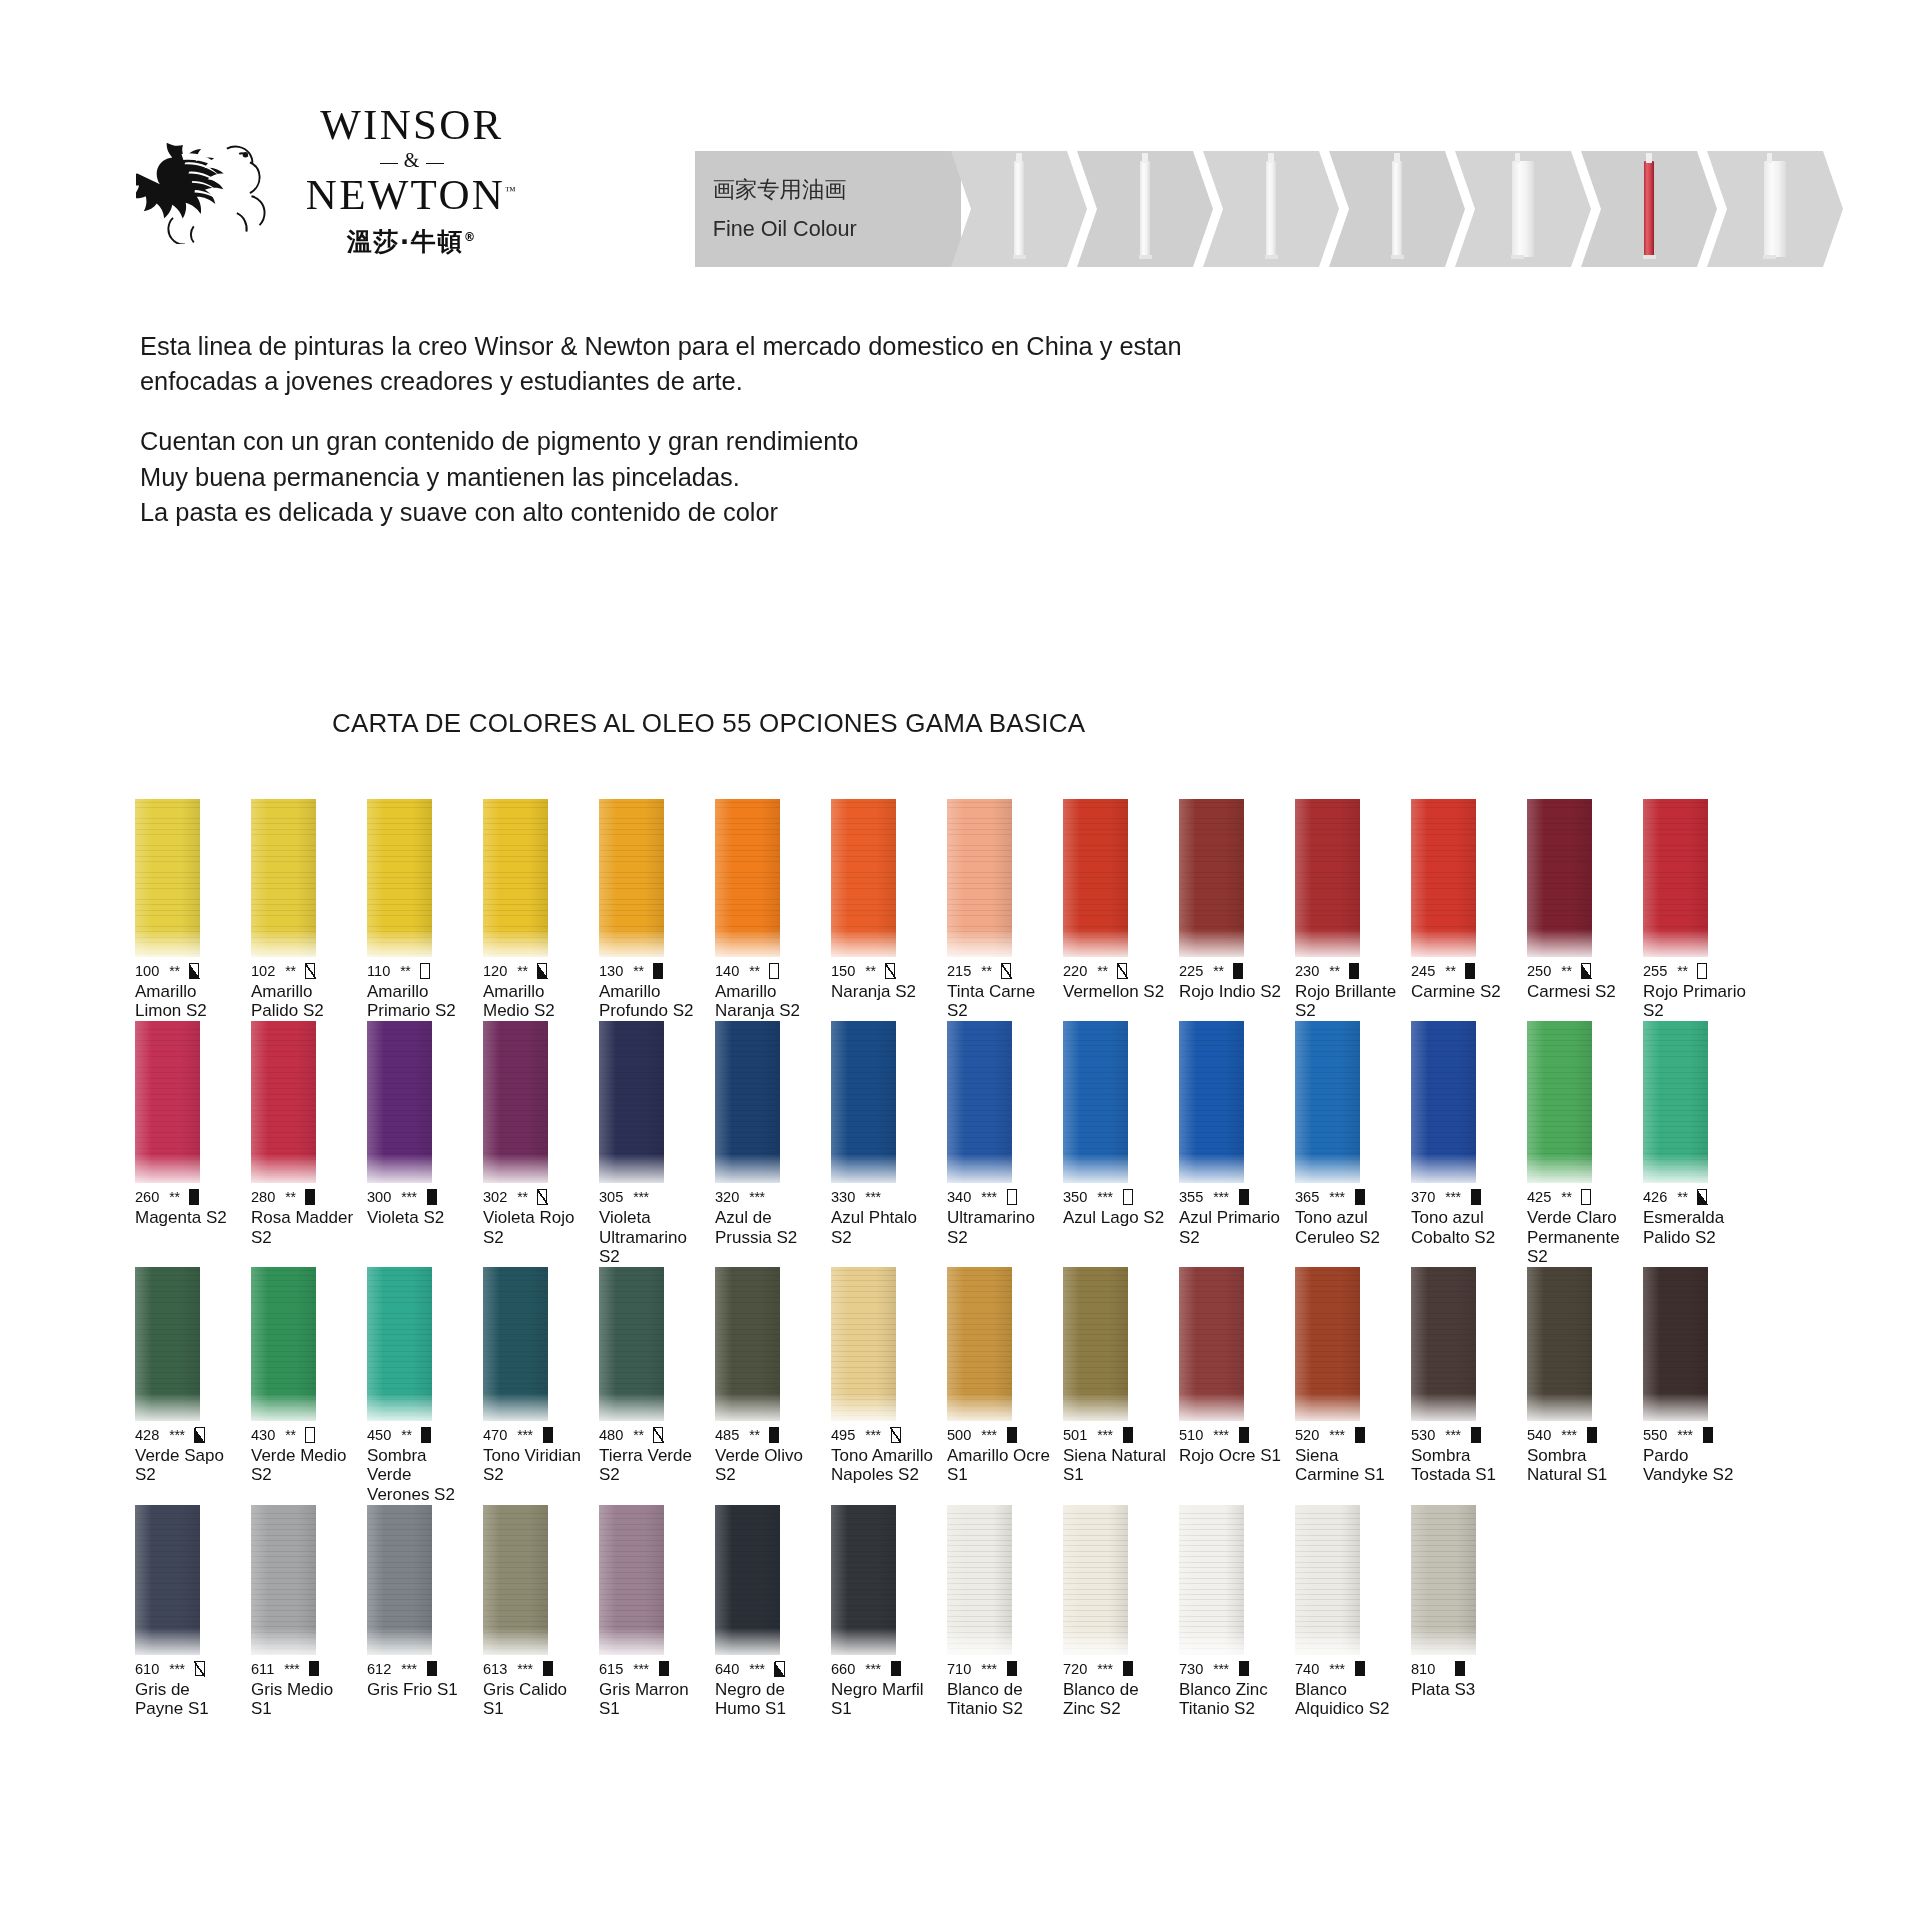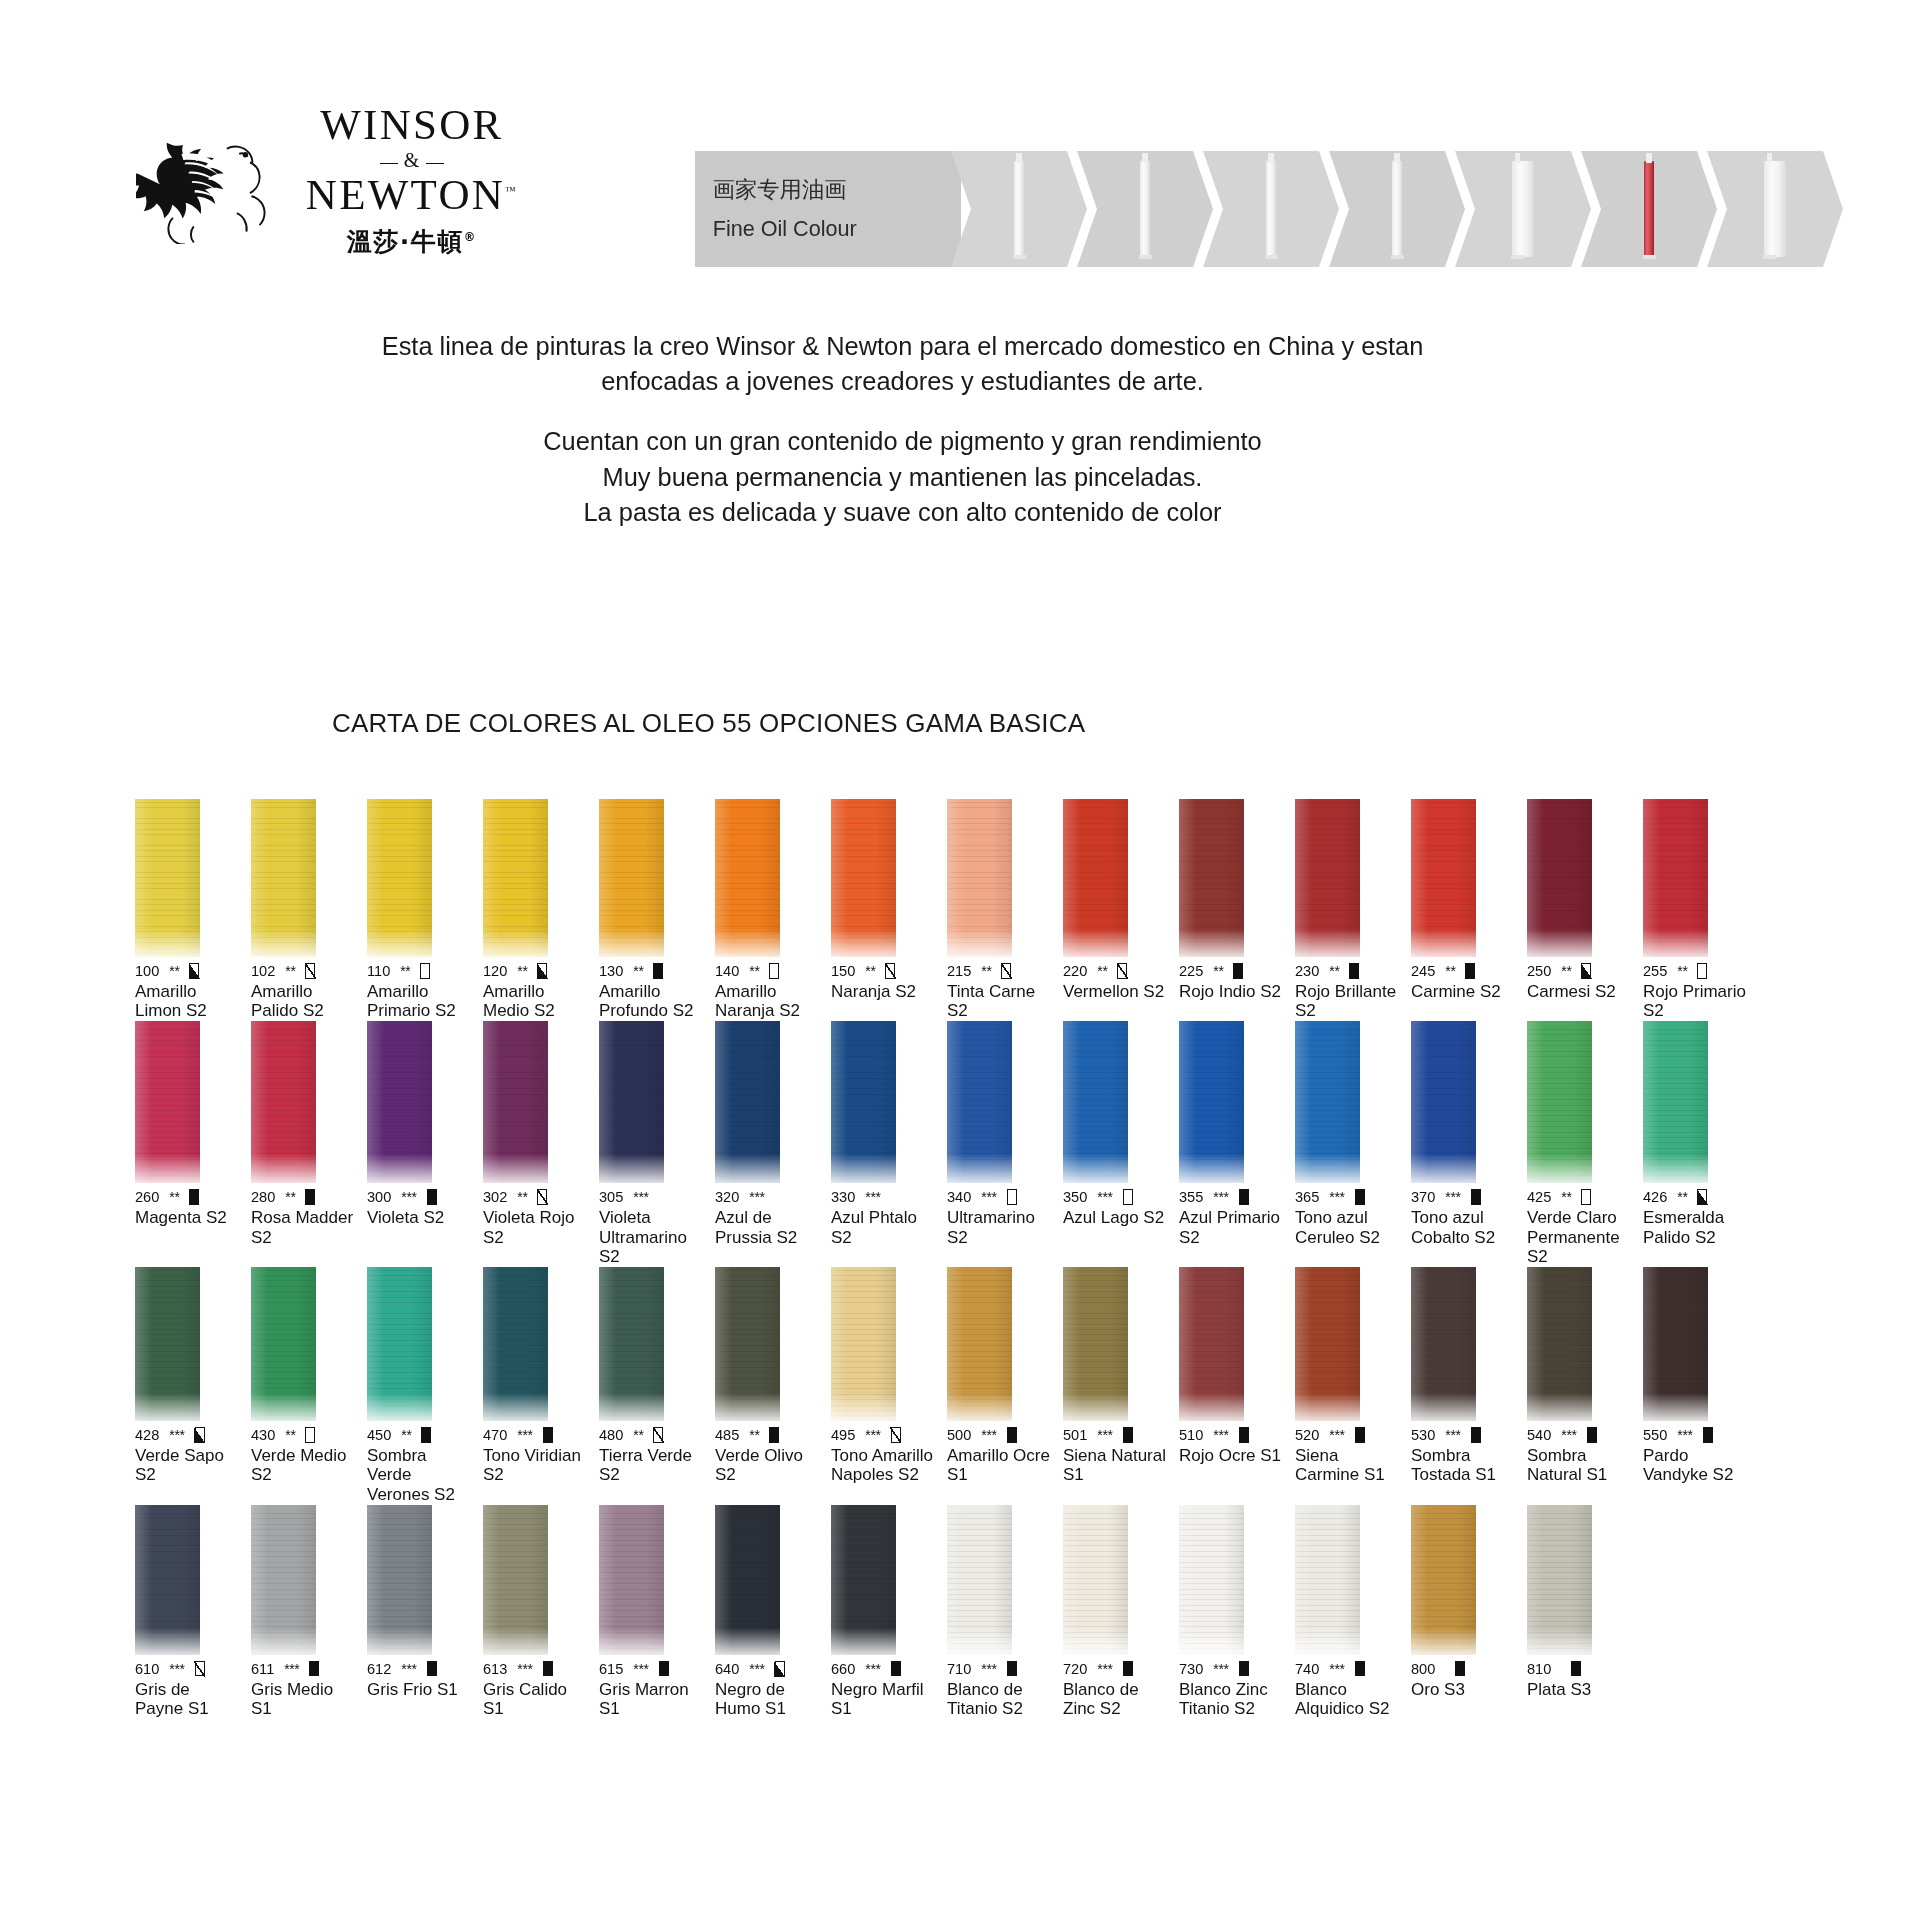--- a/index.html
+++ b/index.html
@@ -84,21 +84,21 @@
     content:""; position:absolute; left:2.3px; top:-8.5px;
     width:5.4px; height:10px; border-radius:0.8px; background:#efefef;
   }
   .tube::after {
     content:""; position:absolute; left:-1.5px; bottom:-2.3px;
     width:13px; height:4.6px; background:#e4e4e4;
   }
   .tube.wide { width:21.6px; }
 
   
-  .intro { position:absolute; left:132px; top:329px; width:1541px;text-align:center; }
+  .intro { position:absolute; left:140px; top:329px; width:1541px; }
   .intro p { margin:0; font-size:25.4px; line-height:1.38; color:#1a1a1a; }
   .intro .gap { height:25.4px; }
 
   
   .chart-title {
     position:absolute; left:332px; top:708px;
     font-size:26px; color:#1a1a1a; letter-spacing:0.2px;
   }
 
   
@@ -981,34 +981,20 @@
         </div>
         <div class="meta">
           <span class="code">740</span>
           <span class="stars">***</span>
           <span class="tbox opaco"></span>
         </div>
         <div class="cname">Blanco Alquidico S2</div>
       </div>
       <div class="cell">
         <div class="swatch" style="height: 150px;">
-          <div class="body" style="background: rgb(193, 145, 63);"></div>
-          <div class="strokes"></div>
-          <div class="sheen"></div>
-          <div class="fade"></div>
-        </div>
-        <div class="meta">
-          <span class="code">800</span>
-          <span class="stars"></span>
-          <span class="tbox opaco"></span>
-        </div>
-        <div class="cname">Oro S3</div>
-      </div>
-      <div class="cell">
-        <div class="swatch" style="height: 150px;">
           <div class="body" style="background: rgb(195, 192, 180);"></div>
           <div class="strokes"></div>
           <div class="sheen"></div>
           <div class="fade"></div>
         </div>
         <div class="meta">
           <span class="code">810</span>
           <span class="stars"></span>
           <span class="tbox opaco"></span>
         </div>

